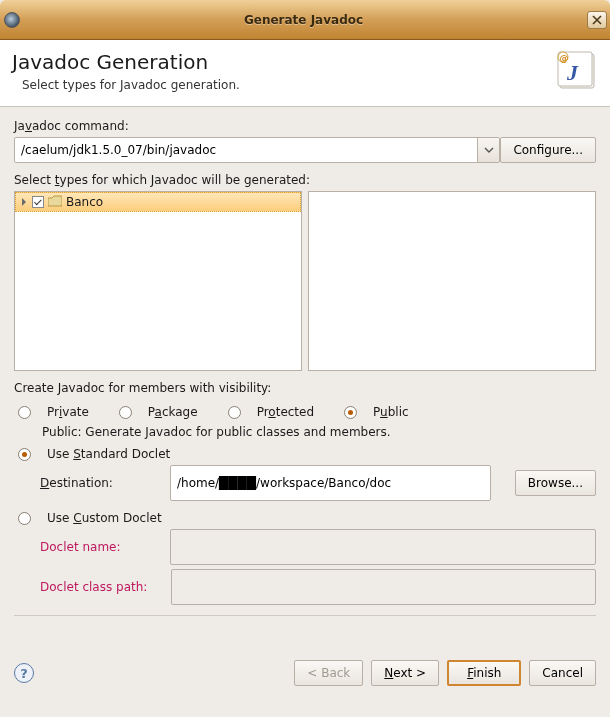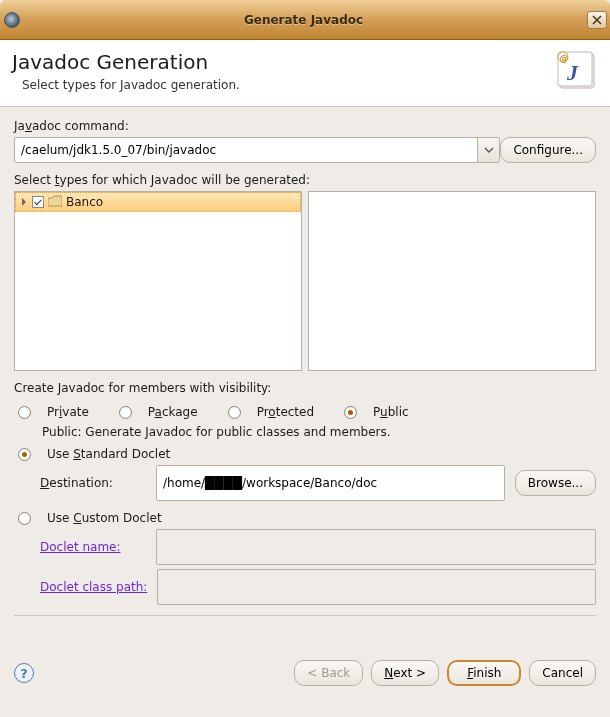--- a/index.html
+++ b/index.html
@@ -108,21 +108,21 @@
     display: flex; align-items:center; justify-content:center;
     background: linear-gradient(to bottom,#f8f5f1,#e7e1d9);
   }
   .drop svg { width:10px; height:6px; }
 
   .btn {
     height: 26px;
     padding: 0 12px;
     border: 1px solid #b8b0a7;
     background: linear-gradient(to bottom,#faf8f5,#eae5de);
-    border-radius: 10px;
+    border-radius: 2px;
     font: inherit;
     cursor: pointer;
     white-space: nowrap;
   }
   .btn-primary {
     border: 2px solid #d08530;
     padding: 0 18px;
   }
 
   .lists {
@@ -177,28 +177,28 @@
   .vis-desc {
     margin: 2px 0 8px 28px;
     font-size:12px;
   }
 
   .doclet-block {
     padding-left: 26px;
     margin: 4px 0 10px 0;
   }
   .form-row {
-    display:flex; align-items:center; gap:10px; margin:4px 0;
+    display:flex; align-items:center; gap:24px; margin:4px 0;
   }
   .form-row .lbl { min-width:106px; }
   .form-row input[type=text] {
     flex:1; height:36px; border:1px solid #b8b0a7; background:#fff;
     padding:2px 6px; font:inherit; border-radius:2px;
   }
-  .form-row.disabled .lbl { color:#6d28d9;text-decoration:underline; }
+  .form-row.disabled .lbl { color:#be185d; }
   .form-row.disabled input { background:#efebe7; color:#999; }
 
   .sep {
     height:1px; background:#cfc9c1; margin: 10px 0;
   }
 
   .footer {
     display:flex;
     align-items:center;
     padding: 0 14px 14px 14px;

